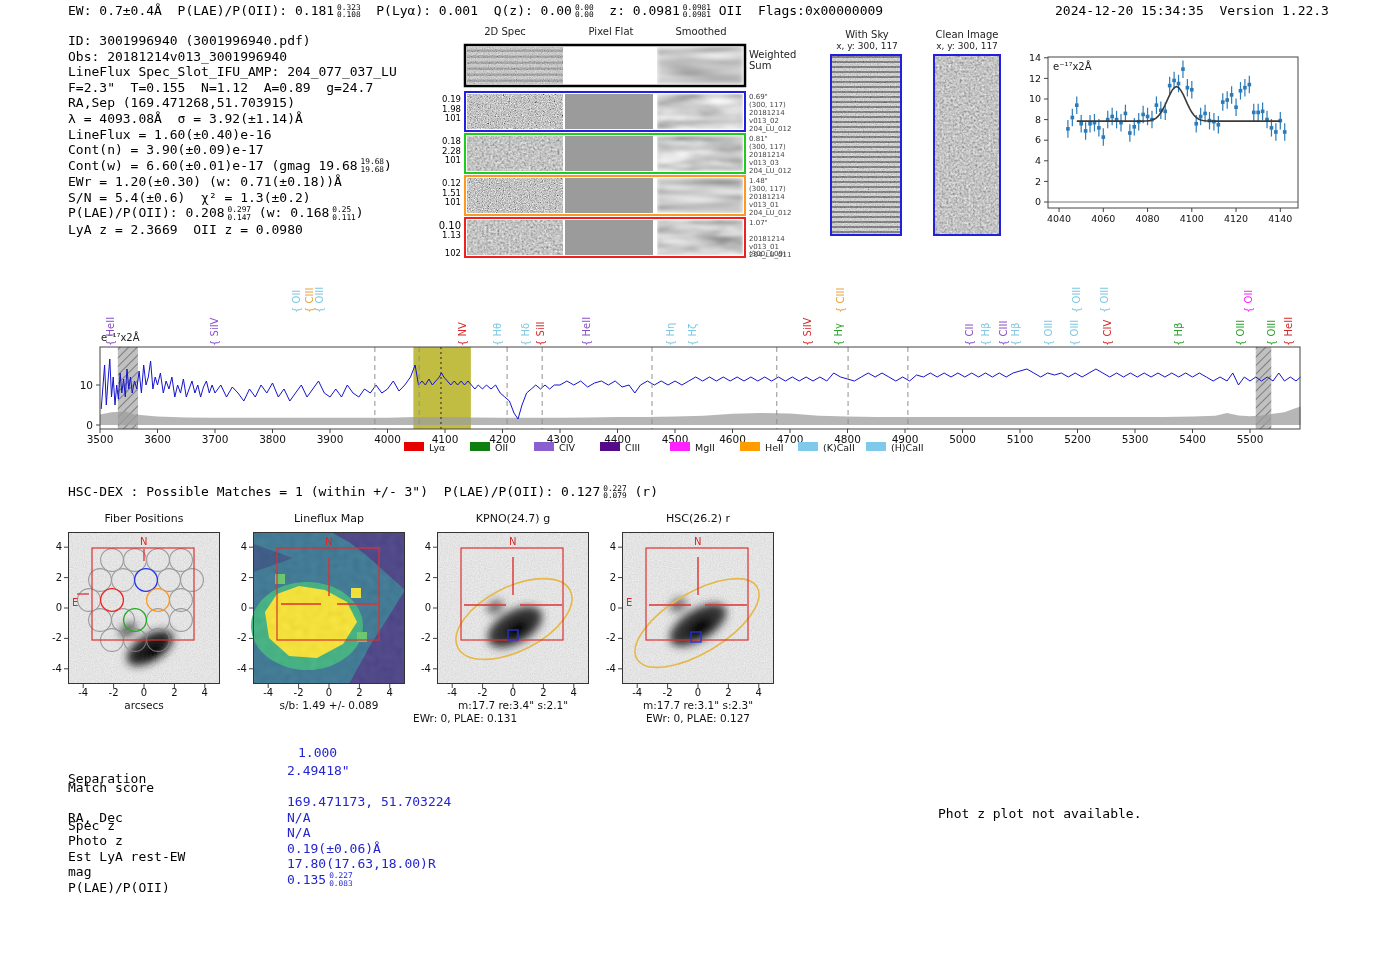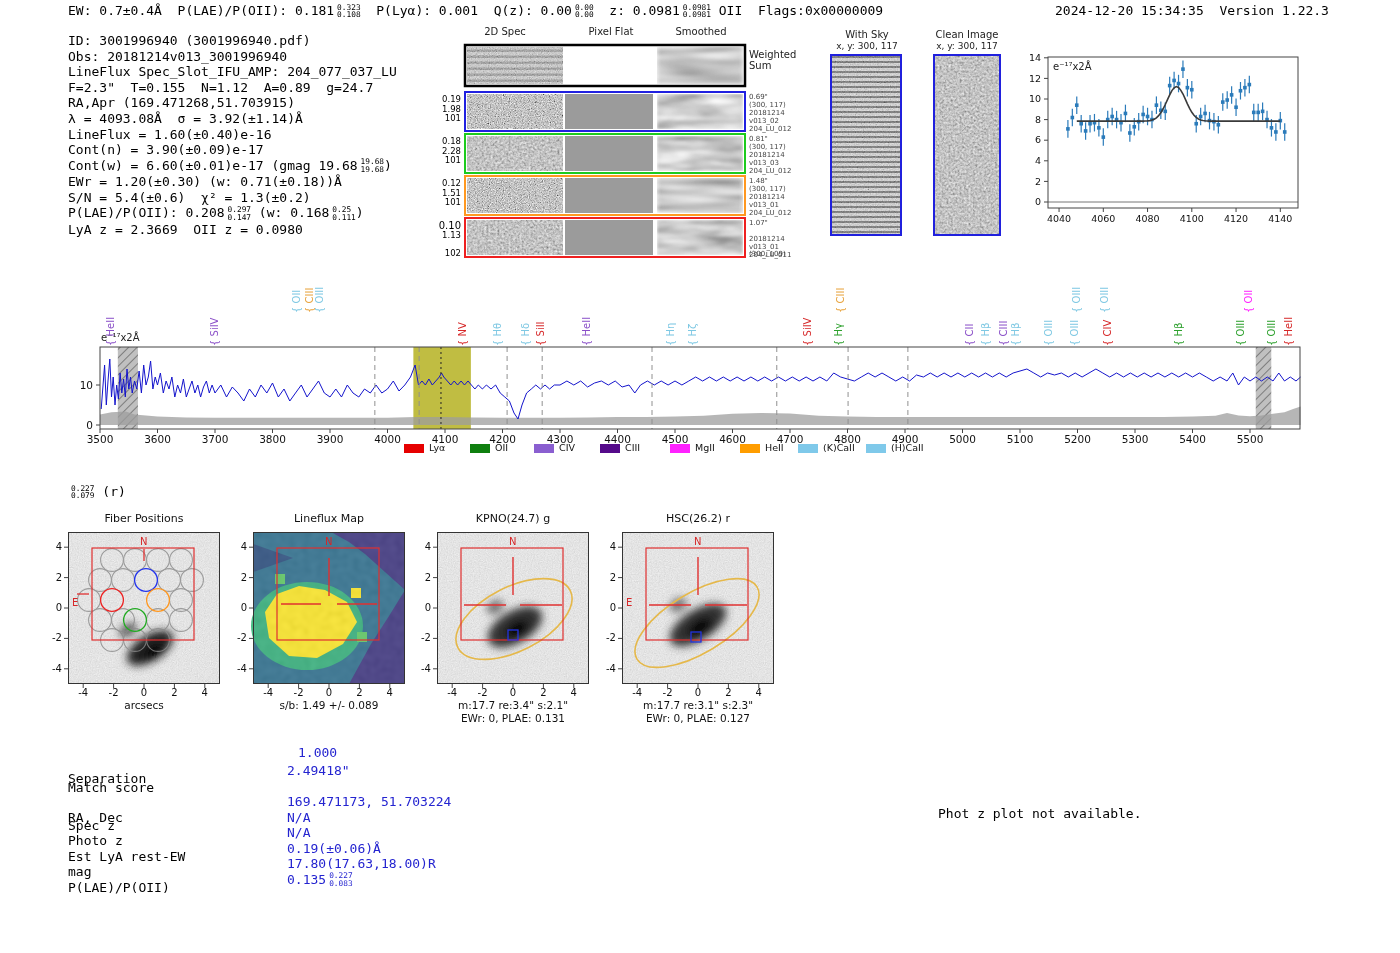--- a/index.html
+++ b/index.html
@@ -10,21 +10,21 @@
   .mono{font-family:"DejaVu Sans Mono",monospace;font-size:13px;line-height:15.6px;}
   .sans10{font-size:10px;color:#222;}
   .sans9{font-size:9px;color:#222;}
   .center{text-align:center;}
   .blue{color:#2424d0;}
   .frac{display:inline-block;vertical-align:-0.32em;line-height:1.0;font-size:0.6em;
         text-align:left;margin-left:3px;}
   .frac .s{display:block;}
   .lbl{position:absolute;transform-origin:0 100%;transform:rotate(-90deg);
        font-size:10px;white-space:nowrap;height:11px;line-height:11px;}
-  .leg{position:absolute;top:442px;font-size:9.5px;display:flex;align-items:flex-end;gap:5px;color:#111;}
+  .leg{position:absolute;top:442px;font-size:9.5px;display:flex;align-items:flex-start;gap:5px;color:#111;}
   .leg .sw{width:20px;height:9px;display:inline-block;}
   svg text{font-family:"DejaVu Sans",sans-serif;}
 </style>
 </head>
 <body>
 
 <div id="page">
 
 <svg id="gfx" width="1400" height="953" style="position:absolute;left:0;top:0">
   <defs>
@@ -471,21 +471,21 @@
     </svg>
 
 <div class="abs mono pre" style="left:68px;top:3px" id="hdrLeft"><span>EW: 0.7±0.4Å  P(LAE)/P(OII): 0.181</span><span class="frac"><span class="s">0.323</span><span class="s">0.108</span></span><span>  P(Lyα): 0.001  Q(z): 0.00</span><span class="frac"><span class="s">0.00</span><span class="s">0.00</span></span><span>  z: 0.0981</span><span class="frac"><span class="s">0.0981</span><span class="s">0.0981</span></span><span> OII  Flags:0x00000009</span></div>
 <div class="abs mono pre" style="left:1055px;top:3px"><span>2024-12-20 15:34:35</span><span>  </span><span>Version 1.22.3</span></div>
 
 <div class="abs" id="infoBlock" style="left:68px;top:33px">
       <div class="mono pre"><span>ID: 3001996940 (3001996940.pdf)</span></div>
       <div class="mono pre"><span>Obs: 20181214v013_3001996940</span></div>
       <div class="mono pre"><span>LineFlux Spec_Slot_IFU_AMP: 204_077_037_LU</span></div>
       <div class="mono pre"><span>F=2.3"  T=0.155  N=1.12  A=0.89  g=24.7</span></div>
-      <div class="mono pre"><span>RA,Apr (169.471268,51.703915)</span></div>
+      <div class="mono pre"><span>RA,Sep (169.471268,51.703915)</span></div>
       <div class="mono pre"><span>λ = 4093.08Å  σ = 3.92(±1.14)Å</span></div>
       <div class="mono pre"><span>LineFlux = 1.60(±0.40)e-16</span></div>
       <div class="mono pre"><span>Cont(n) = 3.90(±0.09)e-17</span></div>
       <div class="mono pre"><span>Cont(w) = 6.60(±0.01)e-17 (gmag 19.68</span><span class="frac"><span class="s">19.68</span><span class="s">19.68</span></span><span>)</span></div>
       <div class="mono pre"><span>EWr = 1.20(±0.30) (w: 0.71(±0.18))Å</span></div>
       <div class="mono pre"><span>S/N = 5.4(±0.6)  χ² = 1.3(±0.2)</span></div>
       <div class="mono pre"><span>P(LAE)/P(OII): 0.208</span><span class="frac"><span class="s">0.297</span><span class="s">0.147</span></span><span> (w: 0.168</span><span class="frac"><span class="s">0.25</span><span class="s">0.111</span></span><span>)</span></div>
       <div class="mono pre"><span>LyA z = 2.3669  OII z = 0.0980</span></div>
     </div>
 
@@ -596,21 +596,21 @@
       <div class="leg" style="left: 798px;">
         <span class="sw" style="background: rgb(127, 201, 234);"></span>
         <span>(K)CaII</span>
       </div>
       <div class="leg" style="left: 866px;">
         <span class="sw" style="background: rgb(127, 201, 234);"></span>
         <span>(H)CaII</span>
       </div>
     </div>
 
-<div class="abs mono pre" style="left:68px;top:484px" id="hscLine"><span class="frac"><span class="s">0.227</span><span class="s">0.079</span></span><span> (r)</span></div>
+<div class="abs mono pre" style="left:68px;top:484px" id="hscLine"><span>HSC-DEX : Possible Matches = 1 (within +/- 3")  P(LAE)/P(OII): 0.127</span><span class="frac"><span class="s">0.227</span><span class="s">0.079</span></span><span> (r)</span></div>
 
 <div id="cutoutText">
       <div class="abs " style="left: 68px; top: 512px; width: 152px; font-size: 11px; text-align: center; color: rgb(17, 17, 17);">Fiber Positions</div>
       <div class="abs " style="left: 73.2px; top: 687px; width: 20px; font-size: 10px; text-align: center; color: rgb(17, 17, 17);">-4</div>
       <div class="abs " style="left: 42px; top: 662.8px; width: 20px; font-size: 10px; text-align: right; color: rgb(17, 17, 17);">-4</div>
       <div class="abs " style="left: 103.6px; top: 687px; width: 20px; font-size: 10px; text-align: center; color: rgb(17, 17, 17);">-2</div>
       <div class="abs " style="left: 42px; top: 632.4px; width: 20px; font-size: 10px; text-align: right; color: rgb(17, 17, 17);">-2</div>
       <div class="abs " style="left: 134px; top: 687px; width: 20px; font-size: 10px; text-align: center; color: rgb(17, 17, 17);">0</div>
       <div class="abs " style="left: 42px; top: 602px; width: 20px; font-size: 10px; text-align: right; color: rgb(17, 17, 17);">0</div>
       <div class="abs " style="left: 164.4px; top: 687px; width: 20px; font-size: 10px; text-align: center; color: rgb(17, 17, 17);">2</div>
@@ -638,21 +638,21 @@
       <div class="abs " style="left: 411px; top: 662.8px; width: 20px; font-size: 10px; text-align: right; color: rgb(17, 17, 17);">-4</div>
       <div class="abs " style="left: 472.6px; top: 687px; width: 20px; font-size: 10px; text-align: center; color: rgb(17, 17, 17);">-2</div>
       <div class="abs " style="left: 411px; top: 632.4px; width: 20px; font-size: 10px; text-align: right; color: rgb(17, 17, 17);">-2</div>
       <div class="abs " style="left: 503px; top: 687px; width: 20px; font-size: 10px; text-align: center; color: rgb(17, 17, 17);">0</div>
       <div class="abs " style="left: 411px; top: 602px; width: 20px; font-size: 10px; text-align: right; color: rgb(17, 17, 17);">0</div>
       <div class="abs " style="left: 533.4px; top: 687px; width: 20px; font-size: 10px; text-align: center; color: rgb(17, 17, 17);">2</div>
       <div class="abs " style="left: 411px; top: 571.6px; width: 20px; font-size: 10px; text-align: right; color: rgb(17, 17, 17);">2</div>
       <div class="abs " style="left: 563.8px; top: 687px; width: 20px; font-size: 10px; text-align: center; color: rgb(17, 17, 17);">4</div>
       <div class="abs " style="left: 411px; top: 541.2px; width: 20px; font-size: 10px; text-align: right; color: rgb(17, 17, 17);">4</div>
       <div class="abs " style="left: 413px; top: 699px; width: 200px; font-size: 10.5px; text-align: center; color: rgb(17, 17, 17);">m:17.7  re:3.4"  s:2.1"</div>
-      <div class="abs " style="left: 413px; top: 712px; width: 200px; font-size: 10.5px; text-align: center; color: rgb(17, 17, 17);">EWr: 0, PLAE: 0.131</div>
+      <div class="abs " style="left: 413px; top: 712px; width: 200px; font-size: 10.5px; color: rgb(17, 17, 17);">EWr: 0, PLAE: 0.131</div>
       <div class="abs " style="left: 509px; top: 536px; font-size: 10px; color: rgb(214, 39, 40);">N</div>
       <div class="abs " style="left: 622px; top: 512px; width: 152px; font-size: 11px; text-align: center; color: rgb(17, 17, 17);">HSC(26.2) r</div>
       <div class="abs " style="left: 627.2px; top: 687px; width: 20px; font-size: 10px; text-align: center; color: rgb(17, 17, 17);">-4</div>
       <div class="abs " style="left: 596px; top: 662.8px; width: 20px; font-size: 10px; text-align: right; color: rgb(17, 17, 17);">-4</div>
       <div class="abs " style="left: 657.6px; top: 687px; width: 20px; font-size: 10px; text-align: center; color: rgb(17, 17, 17);">-2</div>
       <div class="abs " style="left: 596px; top: 632.4px; width: 20px; font-size: 10px; text-align: right; color: rgb(17, 17, 17);">-2</div>
       <div class="abs " style="left: 688px; top: 687px; width: 20px; font-size: 10px; text-align: center; color: rgb(17, 17, 17);">0</div>
       <div class="abs " style="left: 596px; top: 602px; width: 20px; font-size: 10px; text-align: right; color: rgb(17, 17, 17);">0</div>
       <div class="abs " style="left: 718.4px; top: 687px; width: 20px; font-size: 10px; text-align: center; color: rgb(17, 17, 17);">2</div>
       <div class="abs " style="left: 596px; top: 571.6px; width: 20px; font-size: 10px; text-align: right; color: rgb(17, 17, 17);">2</div>

